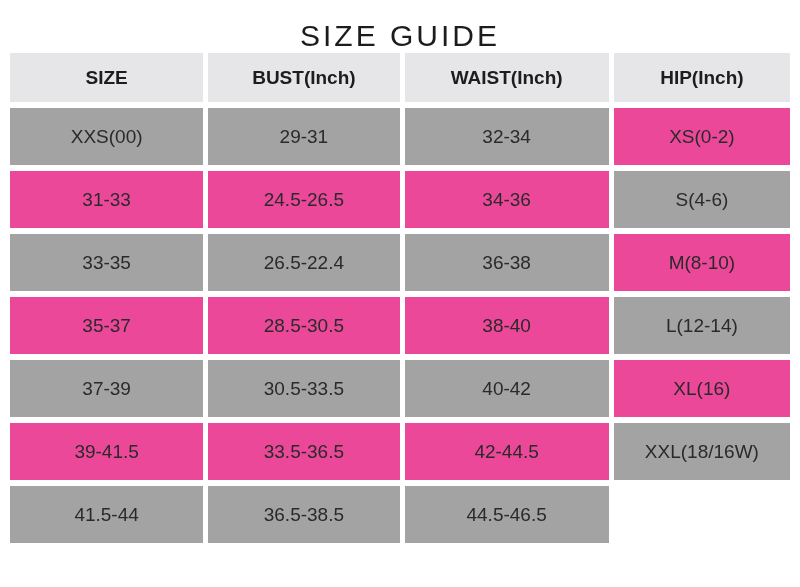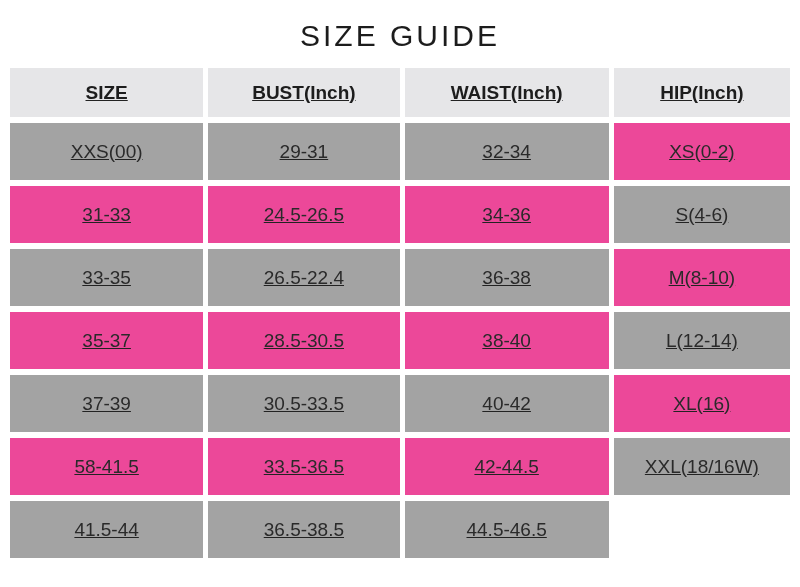--- a/index.html
+++ b/index.html
@@ -13,36 +13,34 @@
     overflow: hidden;
   }
   .page {
     width: 800px;
     height: 587px;
     box-sizing: border-box;
   }
   .title {
     margin: 0;
     padding-top: 19px;
-    padding-bottom: 15px;
     text-align: center;
     font-size: 30px;
     font-weight: 500;
     letter-spacing: 3px;
     color: #1c1c1c;
   }
   .size-table {
     width: 780px;
     margin: 0 auto;
     display: grid;
     grid-template-columns: 193fr 191fr 204fr 176fr;
     grid-template-rows: 49px repeat(7, 57px);
     column-gap: 5px;
     row-gap: 6px;
-    text-decoration: underline;
   }
   .cell {
     display: flex;
     align-items: center;
     justify-content: center;
     font-size: 19px;
     color: #2a2a2a;
   }
   .cell.head {
     background: #e6e6e8;
@@ -85,21 +83,21 @@
     <div class="cell gray">35-37</div>
     <div class="cell gray">28.5-30.5</div>
     <div class="cell gray">38-40</div>
 
     <div class="cell light">L(12-14)</div>
     <div class="cell light">37-39</div>
     <div class="cell light">30.5-33.5</div>
     <div class="cell light">40-42</div>
 
     <div class="cell gray">XL(16)</div>
-    <div class="cell gray">58-41.5</div>
+    <div class="cell gray">39-41.5</div>
     <div class="cell gray">33.5-36.5</div>
     <div class="cell gray">42-44.5</div>
 
     <div class="cell light">XXL(18/16W)</div>
     <div class="cell light">41.5-44</div>
     <div class="cell light">36.5-38.5</div>
     <div class="cell light">44.5-46.5</div>
 
   </div>
 </div>

